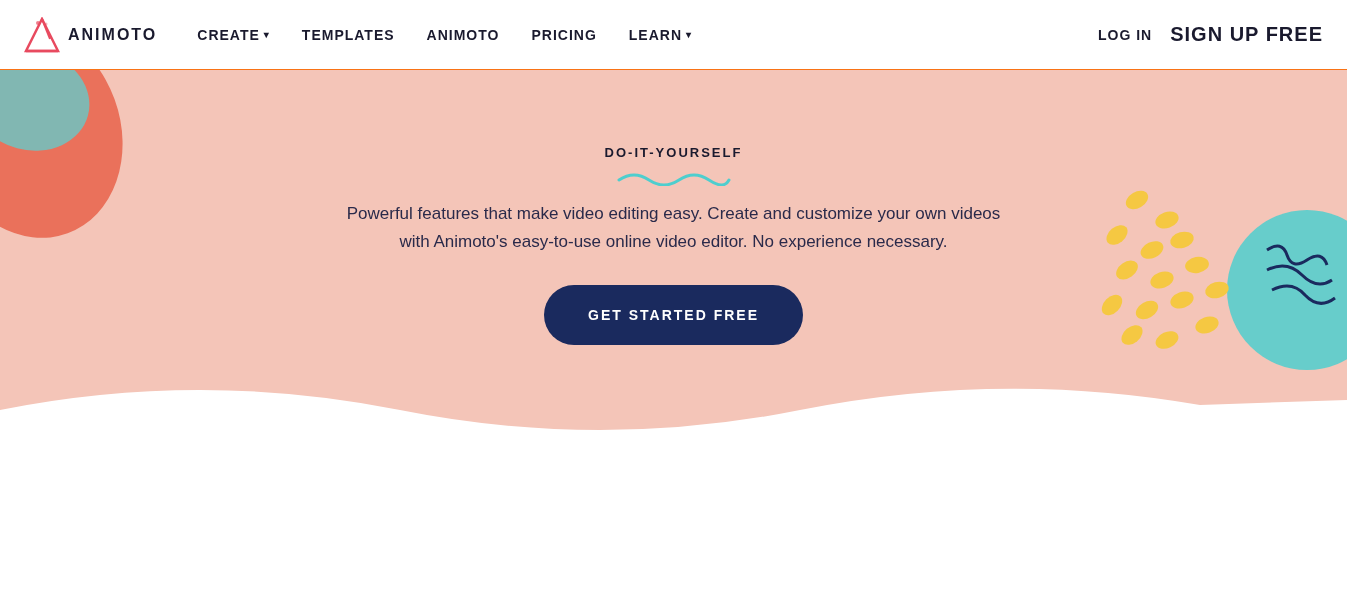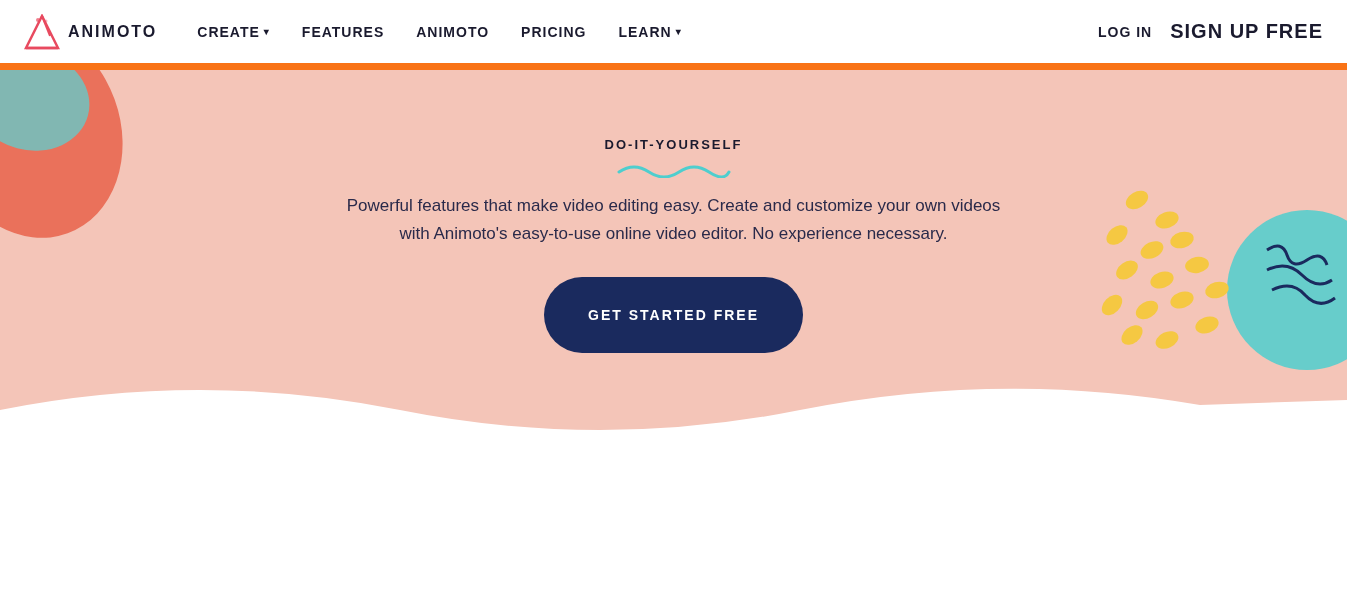--- a/index.html
+++ b/index.html
@@ -4,21 +4,21 @@
   <style>
     * { margin: 0; padding: 0; box-sizing: border-box; }
     body { font-family: 'Georgia', serif; width: 1347px; height: 590px; overflow: hidden; }
 
     
     .navbar {
       display: flex;
       align-items: center;
       height: 70px;
       background: #fff;
-      border-bottom: 7px solid #f97316;
+      border-bottom: 1px solid #f97316;
       padding: 0 24px;
       position: relative;
       z-index: 10;
     }
     .logo-area {
       display: flex;
       align-items: center;
       gap: 8px;
       margin-right: 40px;
     }
@@ -129,21 +129,21 @@
     }
 
     .cta-button {
       display: inline-block;
       background-color: #1a2a5e;
       color: #fff;
       font-family: Arial, sans-serif;
       font-size: 14px;
       font-weight: 700;
       letter-spacing: 2px;
-      padding: 30px 44px;
+      padding: 22px 44px;
       border-radius: 40px;
       cursor: pointer;
       border: none;
       text-decoration: none;
       text-align: right;
     }
 
     
     .shape-coral {
       position: absolute;
@@ -178,21 +178,21 @@
     </svg>
     <span class="logo-text">ANIMOTO</span>
   </div>
 
   <div class="nav-links">
     <a class="nav-item">
       <span>CREATE</span>
       <span class="chevron">▾</span>
     </a>
     <a class="nav-item">
-      <span>FEATURES</span>
+      <span>TEMPLATES</span>
     </a>
     <a class="nav-item">
       <span>ANIMOTO</span>
     </a>
     <a class="nav-item">
       <span>PRICING</span>
     </a>
     <a class="nav-item">
       <span>LEARN</span>
       <span class="chevron">▾</span>

